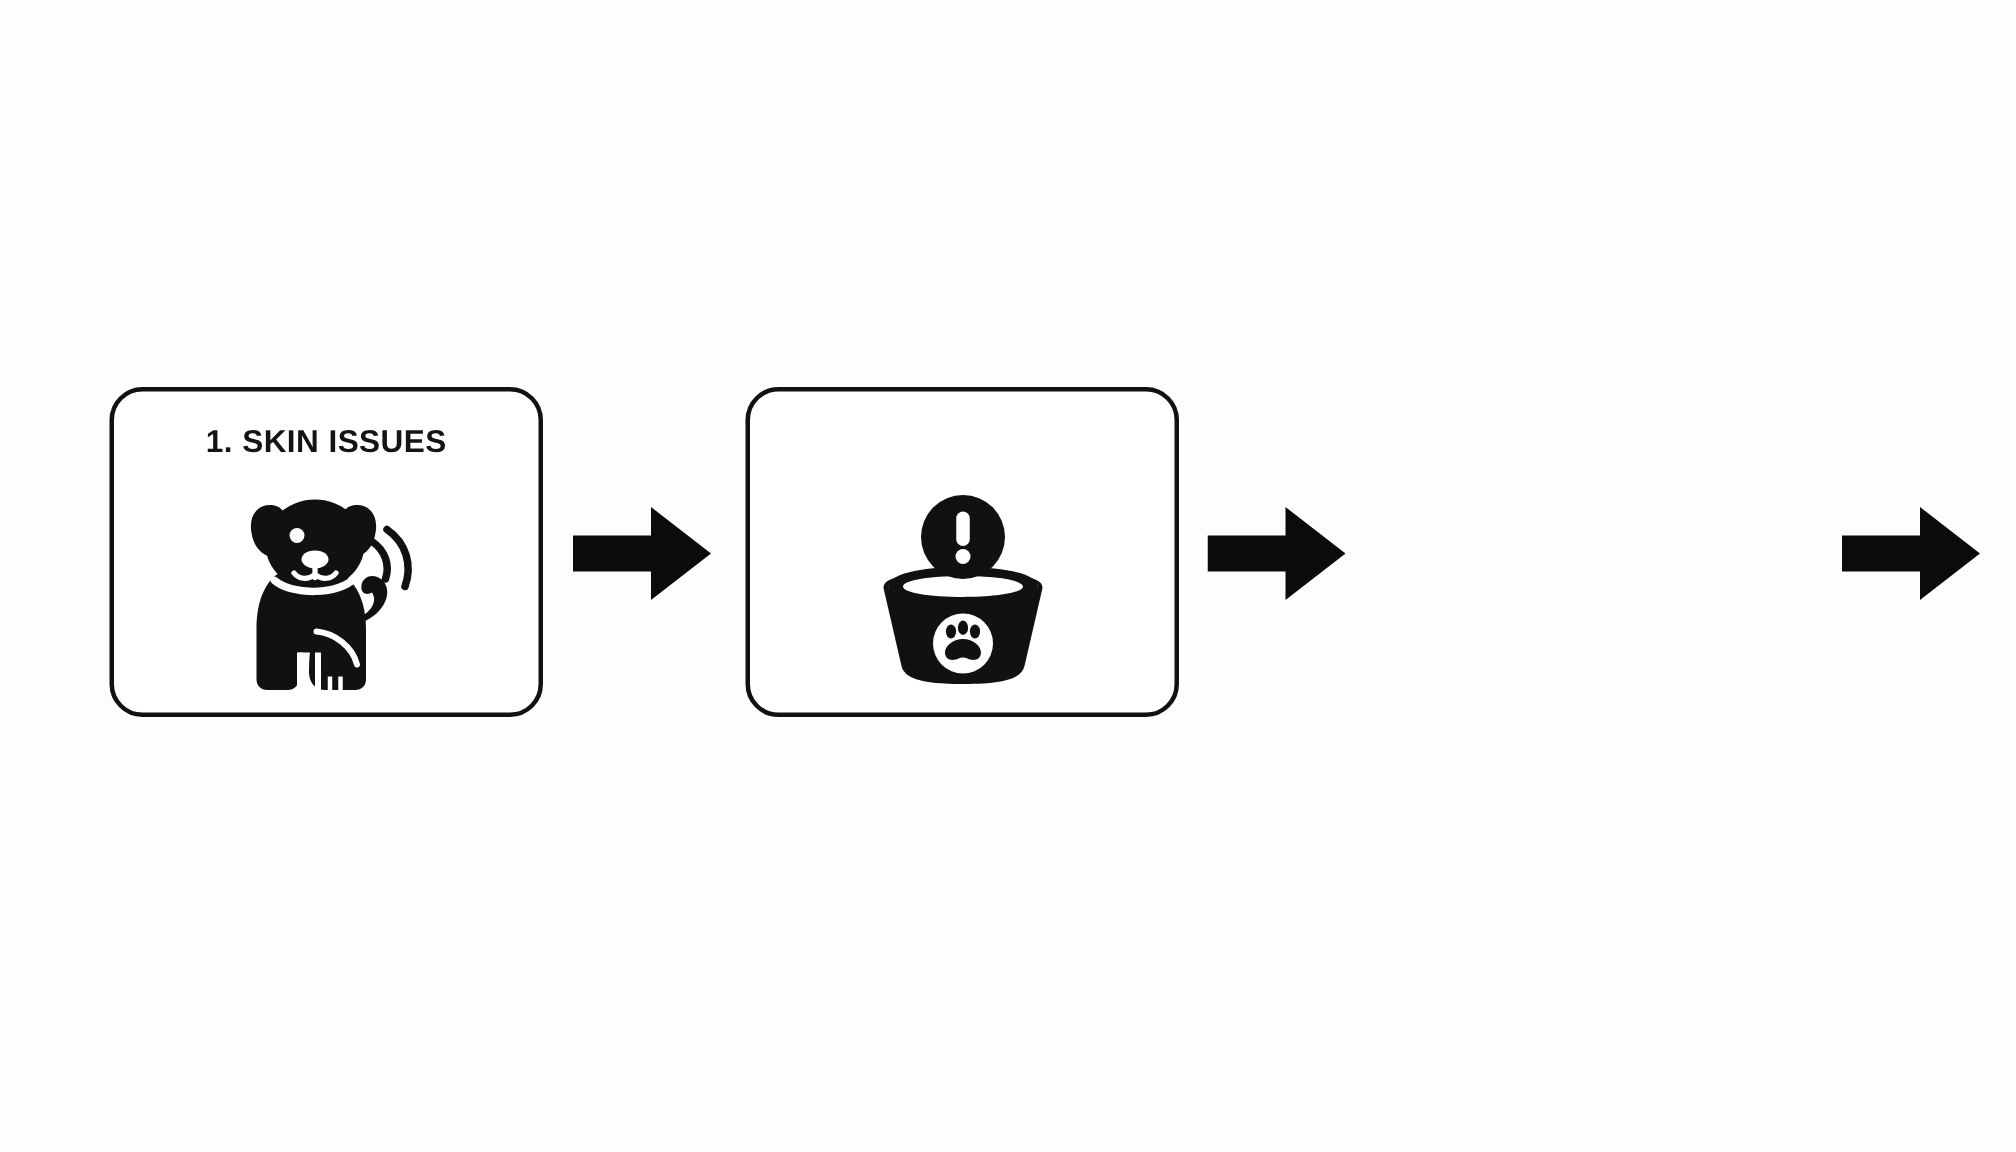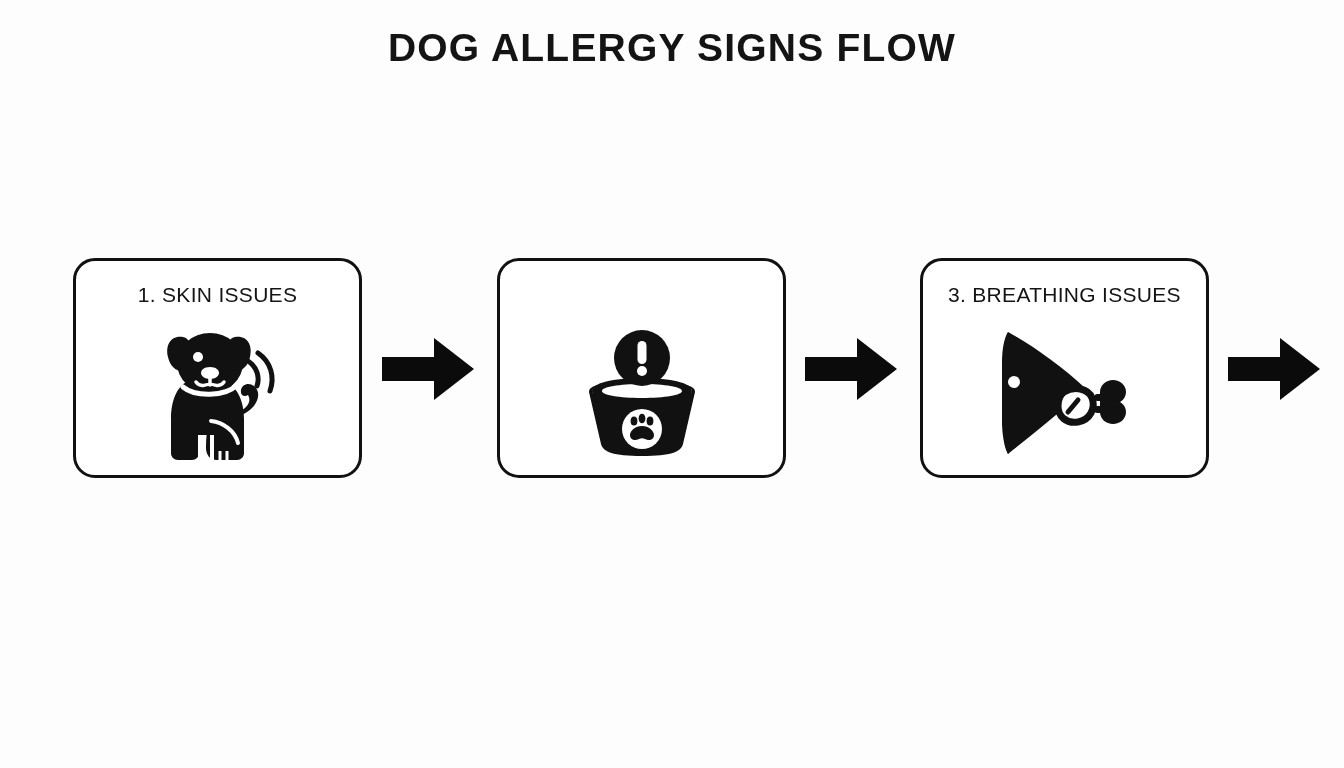--- a/index.html
+++ b/index.html
@@ -49,21 +49,21 @@
   #node-2 { left: 497px; }
   #node-3 { left: 920px; }
 
   .node-label {
     position: absolute;
     top: 22px;
     left: -10px;
     right: -10px;
     text-align: center;
     font-size: 21px;
-    font-weight: normal;
+    font-weight: bold;
     letter-spacing: 0.3px;
     color: #141414;
     white-space: nowrap;
   }
   .node-icon {
     position: absolute;
     left: 0;
     right: 0;
     top: 62px;
     height: 140px;
@@ -83,21 +83,20 @@
   #arrow-1 { left: 382px; }
   #arrow-2 { left: 805px; }
   #arrow-3 { left: 1228px; }
   .arrow svg { display: block; }
 </style>
 </head>
 <body style="background: rgb(253, 253, 253);">
 
 <div id="canvas" style="background: rgb(253, 253, 253);">
 
-  <div id="title">DOG ALLERGY SIGNS FLOW</div>
 
   <div class="node" id="node-1">
     <div class="node-label">1. SKIN ISSUES</div>
     <div class="node-icon">
       <svg width="130" height="140" viewBox="0 0 130 140" aria-hidden="true">
         <g fill="#111111">
 
           <path d="M40 56 C24 60 18 78 18 96 L18 130 C18 134 21 137 25 137 L39 137 C43 137 46 134 46 130 L46 112 L60 112 L60 130 C60 134 63 137 67 137 L84 137 C88 137 91 134 91 130 L91 96 C91 72 80 58 62 54 Z"></path>
 
           <path d="M62 96 C74 96 86 104 89 118 C91 128 86 137 76 137 L64 137 C57 137 53 132 53 125 C53 110 55 96 62 96 Z"></path>
@@ -165,43 +164,20 @@
       </svg>
     </div>
   </div>
 
   <div class="arrow" id="arrow-2">
     <svg width="92" height="62" viewBox="0 0 92 62" aria-hidden="true">
       <path d="M0 19 L52 19 L52 0 L92 31 L52 62 L52 43 L0 43 Z" fill="#0b0b0b"></path>
     </svg>
   </div>
 
-  <div class="node" id="node-3">
-    <div class="node-label">3. BREATHING ISSUES</div>
-    <div class="node-icon">
-      <svg width="150" height="135" viewBox="0 0 150 135" aria-hidden="true">
-
-        <path d="M18 6 L22 14 C44 34 70 48 92 62 C70 80 44 98 22 120 L18 128 C14 122 12 106 12 96 L12 36 C12 24 14 12 18 6 Z" fill="#111111"></path>
-        <path d="M18 6 C40 18 72 40 95 62 C72 86 40 110 18 128 C13 112 12 96 12 68 C12 40 13 20 18 6 Z" fill="#111111"></path>
-
-        <circle cx="24" cy="56" r="6" fill="#ffffff"></circle>
-
-        <path d="M74 66 C84 60 98 62 102 72 C106 82 100 94 88 96 C76 98 68 90 68 80 C68 74 70 69 74 66 Z" fill="#ffffff" stroke="#111111" stroke-width="7" stroke-linejoin="round"></path>
-
-        <path d="M78 86 L88 74" stroke="#111111" stroke-width="5" stroke-linecap="round" fill="none"></path>
-
-        <g fill="#111111">
-          <path d="M110 66 C110 59 116 54 123 54 C130 54 136 59 136 66 C136 72 131 77 125 78 L110 78 Z"></path>
-          <path d="M110 86 C110 93 116 98 123 98 C130 98 136 93 136 86 C136 80 131 75 125 74 L110 74 Z"></path>
-          <rect x="104" y="68" width="22" height="7" rx="3.5"></rect>
-          <rect x="104" y="80" width="22" height="7" rx="3.5"></rect>
-        </g>
-      </svg>
-    </div>
-  </div>
 
   <div class="arrow" id="arrow-3">
     <svg width="92" height="62" viewBox="0 0 92 62" aria-hidden="true">
       <path d="M0 19 L52 19 L52 0 L92 31 L52 62 L52 43 L0 43 Z" fill="#0b0b0b"></path>
     </svg>
   </div>
 
 </div>
 
 </body></html>

